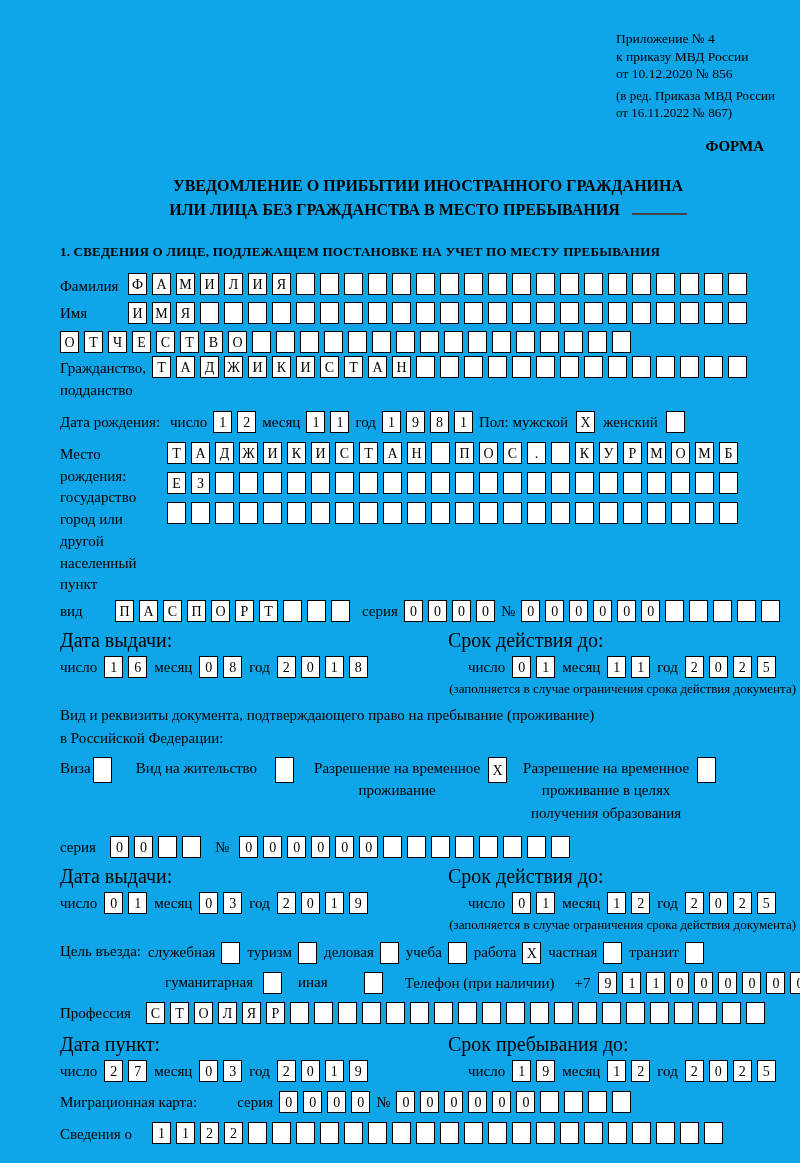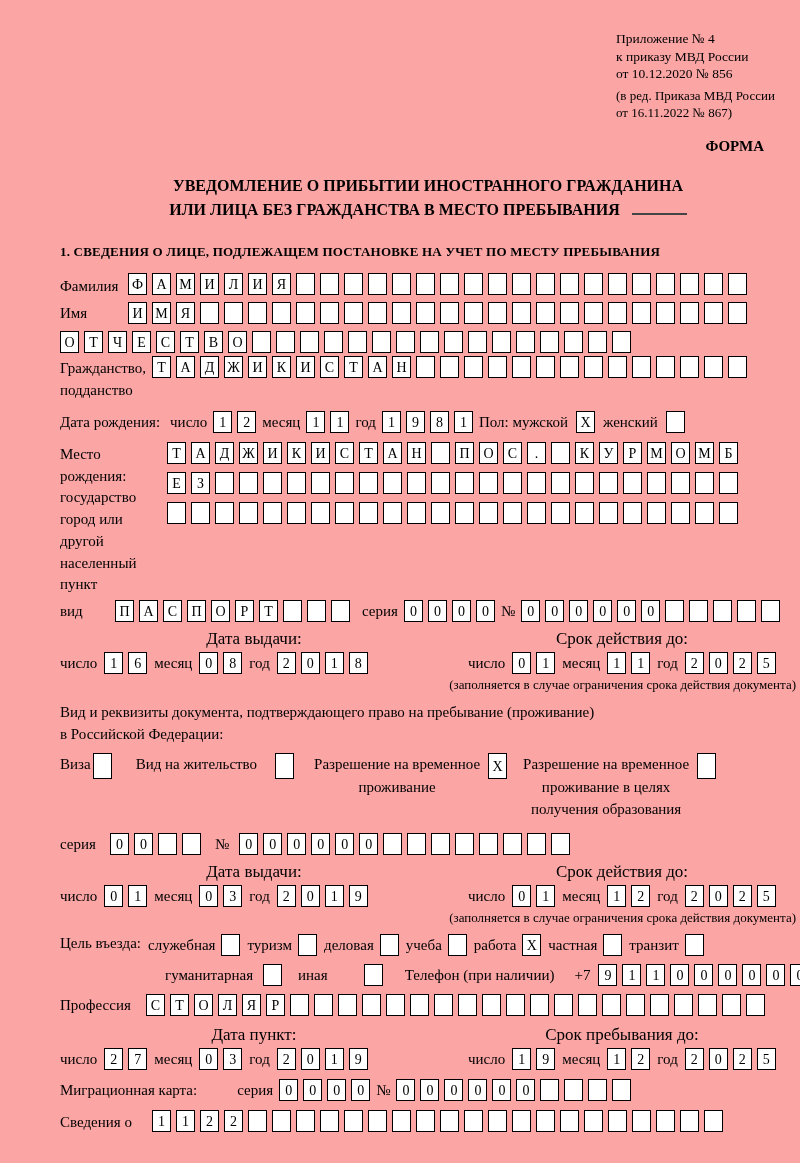--- a/index.html
+++ b/index.html
@@ -1,18 +1,18 @@
 <!DOCTYPE html>
 <html><head>
 <meta charset="utf-8">
 <style>
   html,body{margin:0;padding:0;background:#fff;}
   .page{
     width:800px;height:1163px;box-sizing:border-box;
-    background:#fca5a5;color:#000;position:relative;
+    background:#0ea5e9;color:#000;position:relative;
     padding:30px 4px 0 60px;
     font-family:"Liberation Serif","DejaVu Serif",serif;
     font-size:15px;line-height:1.25;overflow:hidden;
   }
   .appendix{margin-left:556px;width:200px;font-size:13.5px;line-height:1.3;}
   .appendix .ed{font-size:13px;}
   .appendix .gap{margin-top:5px;}
   .forma{font-weight:bold;text-align:right;padding-right:32px;margin-top:16px;font-size:15px;}
   .title{font-weight:bold;text-align:center;font-size:16px;margin-top:18px;line-height:1.5;}
   .blank-line{display:inline-block;width:55px;border-bottom:2px solid #444;margin-left:12px;}
@@ -37,21 +37,21 @@
   .stack{margin-top:7px;}
   .stack .cells{margin-top:8px;}
   .stack .cells:first-child{margin-top:0;}
   .center-bold{font-weight:bold;text-align:center;font-size:14.5px;margin-top:8px;}
   .inline-lbl{padding:2px 6px 0 6px;flex:0 0 auto;}
   .dategrp{display:flex;align-items:flex-start;}
   .dategrp .dlbl{padding:2px 7px 0 7px;}
   .two-col{display:flex;margin-top:9px;}
   .col-l{width:388px;}
   .col-r{width:348px;}
-  .col-head{text-align:center;font-size:17px;}
+  .col-head{font-size:20px;}
   .note-right{text-align:right;font-size:13px;margin-top:3px;padding-right:0px;}
   .plain{margin-top:9px;}
   .optrow{display:flex;align-items:flex-start;margin-top:9px;}
   .opt{display:flex;align-items:flex-start;}
   .optlines{text-align:center;line-height:1.5;}
   .purpose{display:flex;align-items:center;}
   .purpose .cell{margin-left:6px;}
 </style>
 </head>
 <body>

